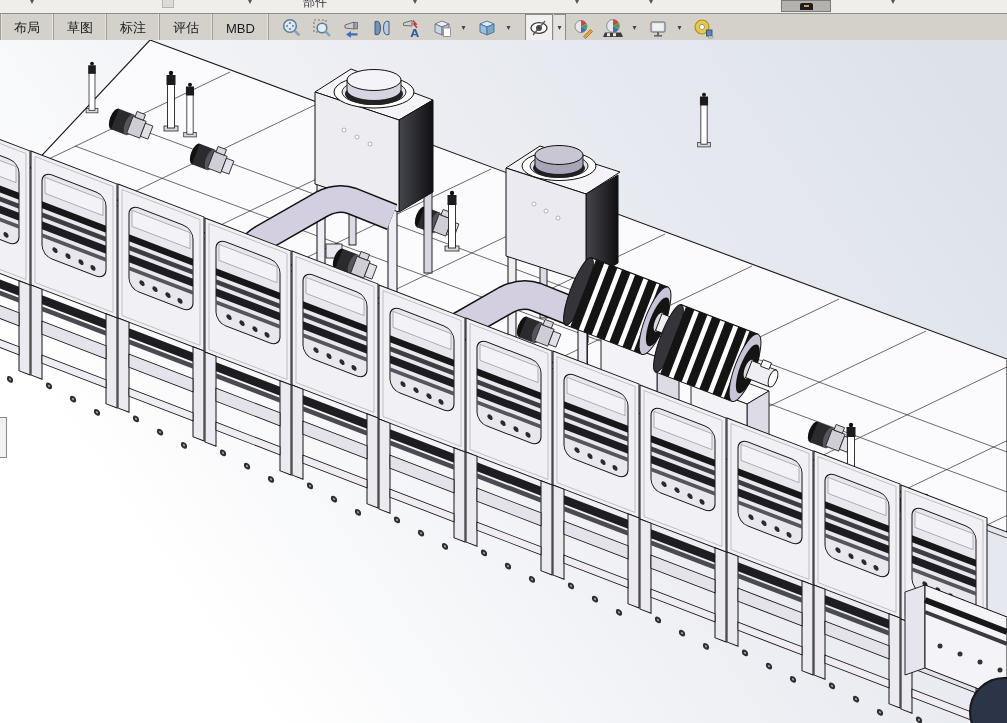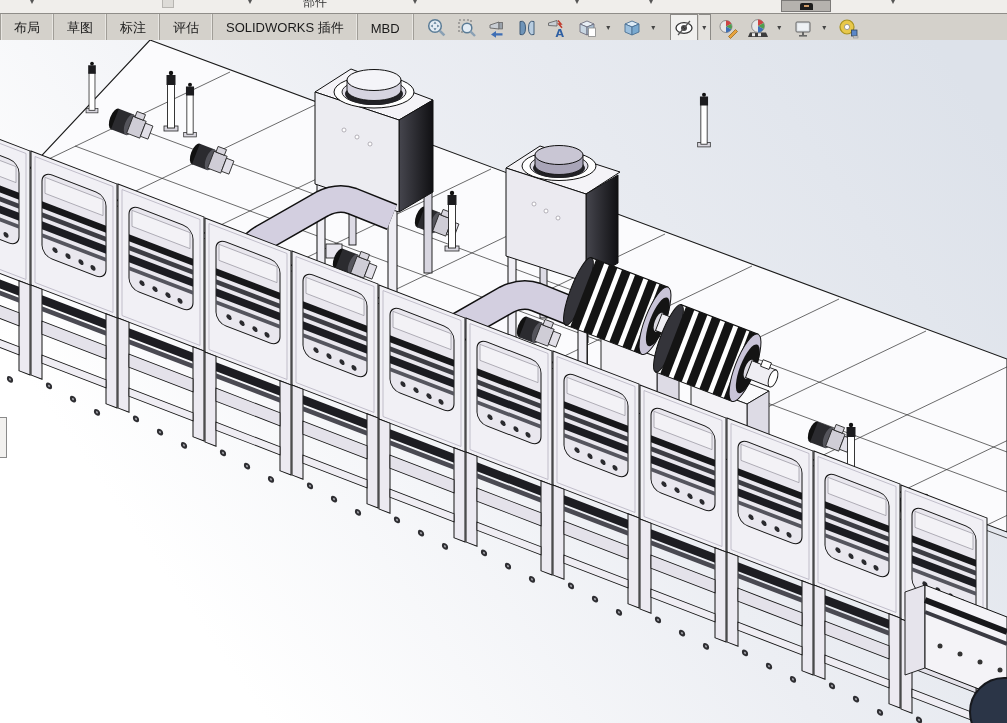--- a/index.html
+++ b/index.html
@@ -48,21 +48,20 @@
         <div class="glyph"></div>
       </div>
     <span class="ddmini" style="left:891px">▾</span>
   </div>
   <div id="row2">
     <nav id="ribbon-tabs">
         <div class="tab">布局</div>
         <div class="tab">草图</div>
         <div class="tab">标注</div>
         <div class="tab">评估</div>
-        <div class="tab">SOLIDWORKS 插件</div>
         <div class="tab">MBD</div>
       </nav>
     <div id="view-toolbar">
         <div class="tbtn">
           <svg xmlns="http://www.w3.org/2000/svg" width="22" height="22" viewBox="0 0 22 22">
             <circle cx="9" cy="9" r="6.3" fill="#e3ecf4" stroke="#5b7c96" stroke-width="1.5"></circle>
             <path d="M9 4.6 7.5 6.8h3zM9 13.4 7.5 11.2h3zM4.6 9 6.8 7.5v3zM13.4 9 11.2 7.5v3z" fill="#5b7c96"></path>
             <line x1="13.6" y1="13.6" x2="18.4" y2="18.4" stroke="#8aa0b4" stroke-width="2.6"></line>
           </svg>
         </div>

